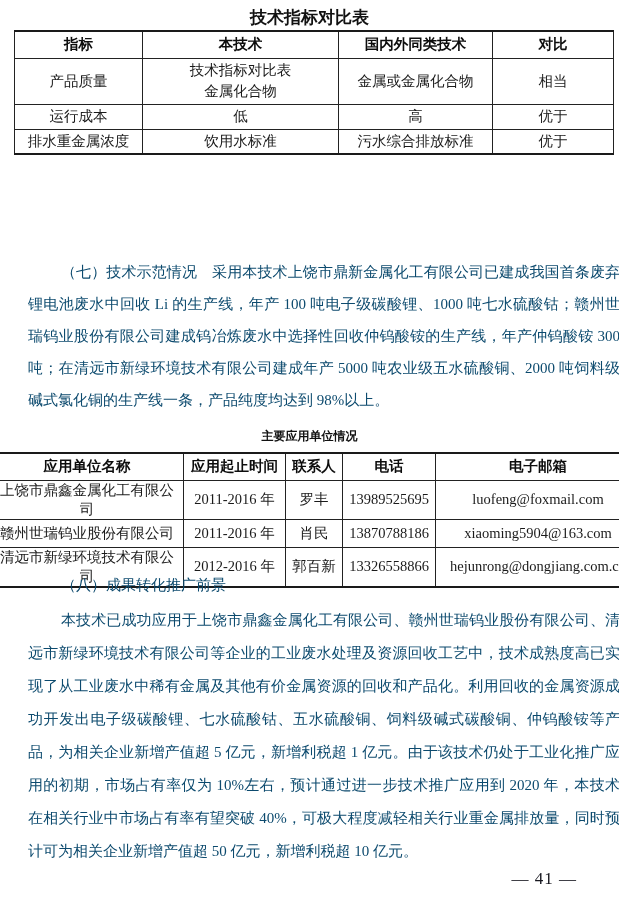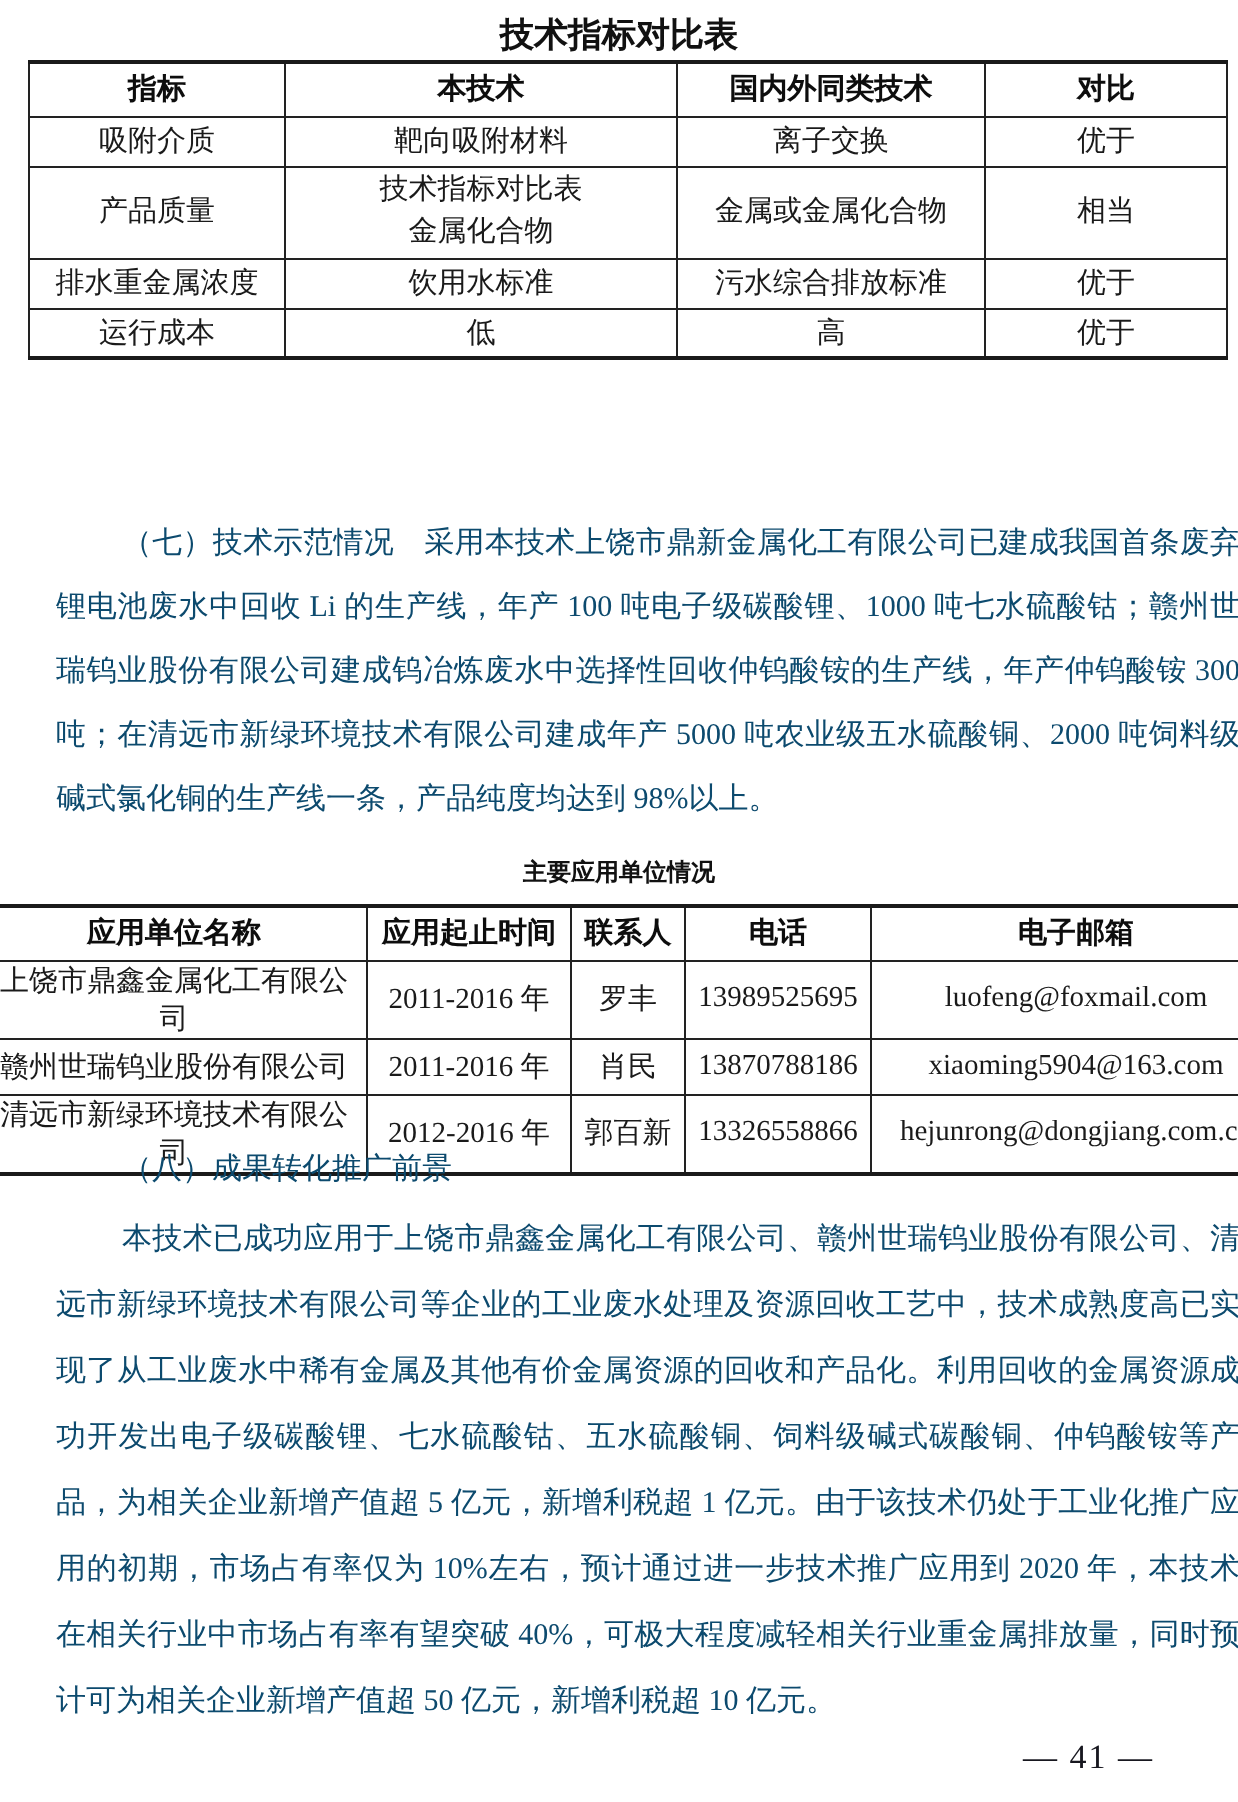--- a/index.html
+++ b/index.html
@@ -106,43 +106,37 @@
     </colgroup>
   <thead>
     <tr>
       <th>指标</th>
       <th>本技术</th>
       <th>国内外同类技术</th>
       <th>对比</th>
     </tr>
   </thead>
   <tbody>
-    <tr>
-      <td>吸附介质</td>
-      <td>靶向吸附材料</td>
-      <td>离子交换</td>
-      <td>优于</td>
-    </tr>
     <tr class="tall">
       <td>产品质量</td>
       <td>技术指标对比表
 金属化合物</td>
       <td>金属或金属化合物</td>
       <td>相当</td>
     </tr>
     <tr>
+      <td>运行成本</td>
+      <td>低</td>
+      <td>高</td>
+      <td>优于</td>
+    </tr>
+    <tr>
       <td>排水重金属浓度</td>
       <td>饮用水标准</td>
       <td>污水综合排放标准</td>
-      <td>优于</td>
-    </tr>
-    <tr>
-      <td>运行成本</td>
-      <td>低</td>
-      <td>高</td>
       <td>优于</td>
     </tr>
   </tbody>
 </table>
 
 <p class="abs para" id="para7">（七）技术示范情况　采用本技术上饶市鼎新金属化工有限公司已建成我国首条废弃锂电池废水中回收 Li 的生产线，年产 100 吨电子级碳酸锂、1000 吨七水硫酸钴；赣州世瑞钨业股份有限公司建成钨冶炼废水中选择性回收仲钨酸铵的生产线，年产仲钨酸铵 300 吨；在清远市新绿环境技术有限公司建成年产 5000 吨农业级五水硫酸铜、2000 吨饲料级碱式氯化铜的生产线一条，产品纯度均达到 98%以上。</p>
 
 <div class="abs doc-title" id="title2">主要应用单位情况</div>
 
 <table class="abs" id="table2">

